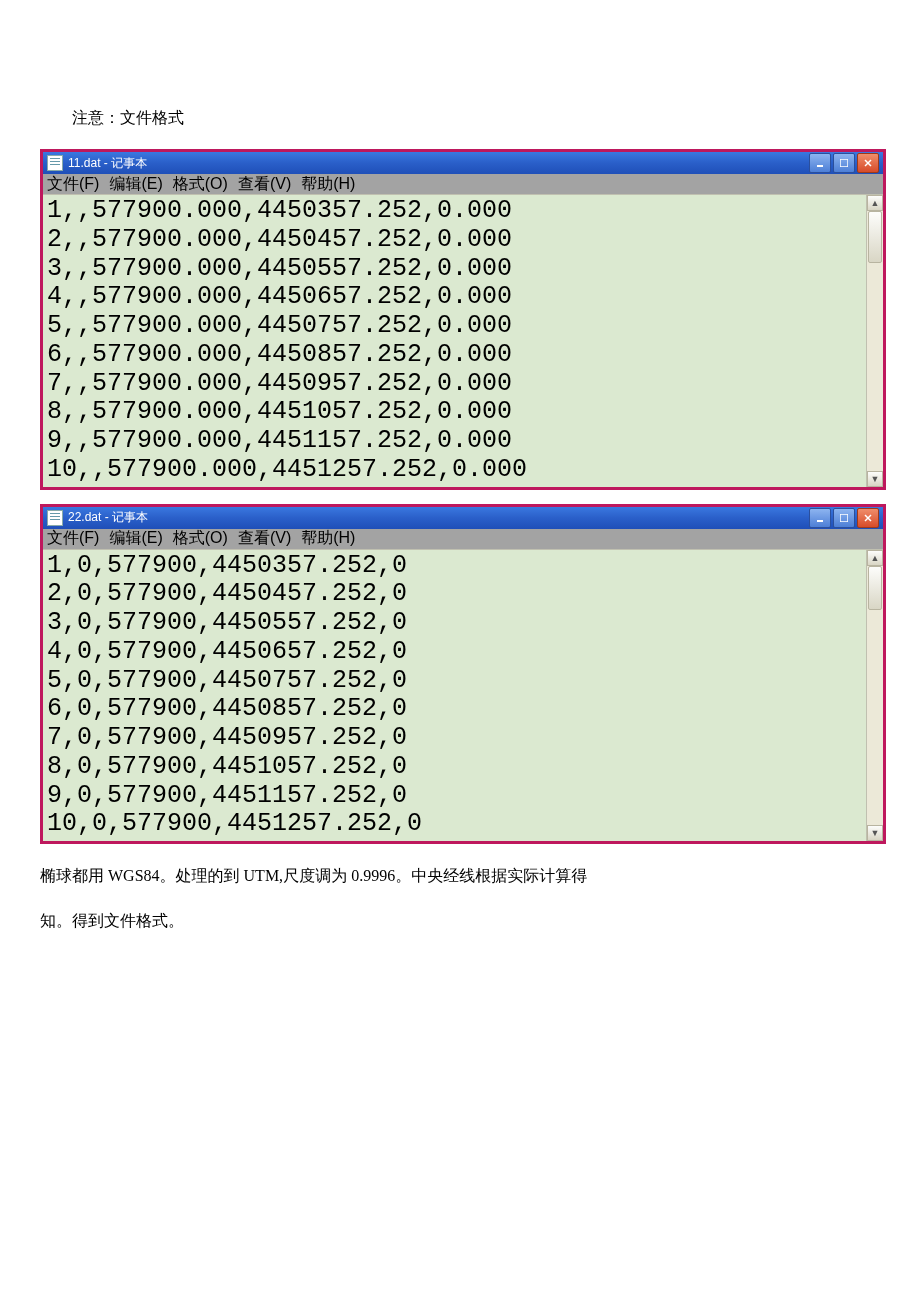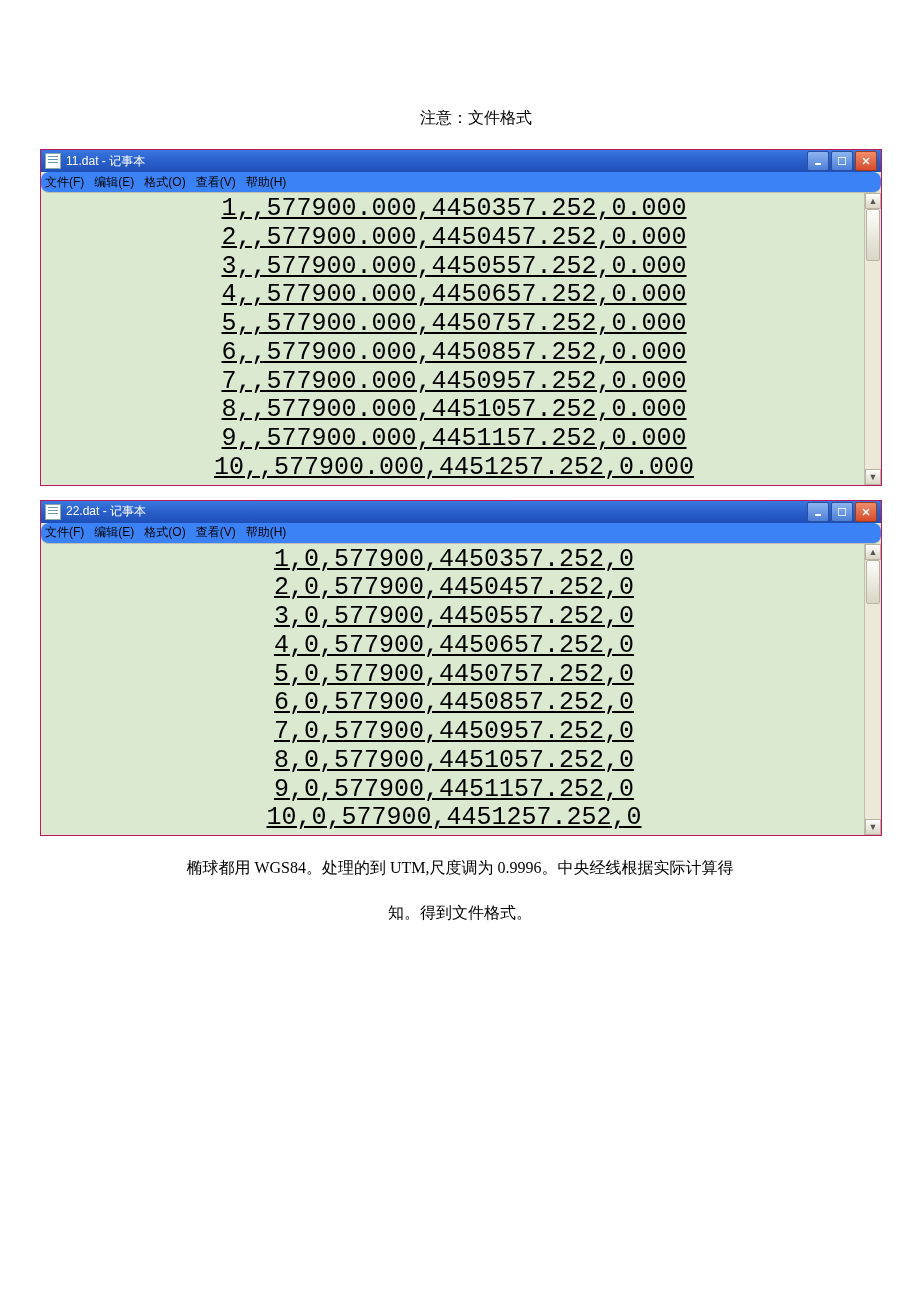--- a/index.html
+++ b/index.html
@@ -4,37 +4,36 @@
 <style>
   body {
     margin: 0;
     padding: 0;
     background: #fff;
     font-family: "SimSun", "宋体", serif;
     width: 920px;
   }
   .page {
     padding: 100px 40px 40px 40px;
-    text-align: center;
   }
   .para {
     font-size: 16px;
     line-height: 2.2;
     color: #000;
     margin: 0 0 10px 0;
   }
   .indent1 { text-indent: 2em; }
   .indent2 { text-indent: 5.2em; }
   .indent3 { text-indent: 3.2em; }
   .latin { font-family: "Times New Roman", serif; }
 
   .notepad {
     width: 840px;
     margin: 14px 0 14px 0;
-    border: 1px solid #be185d;
+    border: 3px solid #be185d;
     background: #dbe9d0;
     font-family: "Tahoma", sans-serif;
   }
   .titlebar {
     height: 22px;
     background: linear-gradient(to bottom, #3a78e0 0%, #2a5fc9 50%, #1f4fb8 100%);
     display: flex;
     align-items: center;
     padding: 0 4px;
     color: #fff;
@@ -67,38 +66,36 @@
     align-items: center;
     justify-content: center;
     color: #fff;
     font-size: 11px;
     font-weight: bold;
   }
   .win-btn.close { background: linear-gradient(to bottom, #f08d6a, #d64b2a); border-color: #9c3a1b; }
   .win-btn svg { display:block; }
 
   .menubar {
-    background: #3b82f6;
+    background: #a3a3a3;
     border-bottom: 1px solid #c0c0b0;
     height: 20px;
     display: flex;
     align-items: center;
     padding: 0 4px;
-    font-size: 12px;
+    font-size: 16px;
     color: #000;
-    border-radius: 8px;
   }
   .menubar .menu-item { margin-right: 10px; }
 
   .content-area {
     position: relative;
     background: #dbe9d0;
     padding: 2px 18px 2px 4px;
     min-height: 100px;
-    text-decoration: underline;
   }
   .content-area pre {
     margin: 0;
     font-family: "SimSun", "宋体", "Courier New", monospace;
     font-size: 25px;
     line-height: 1.15;
     color: #000;
     white-space: pre;
   }
   .scrollbar {

